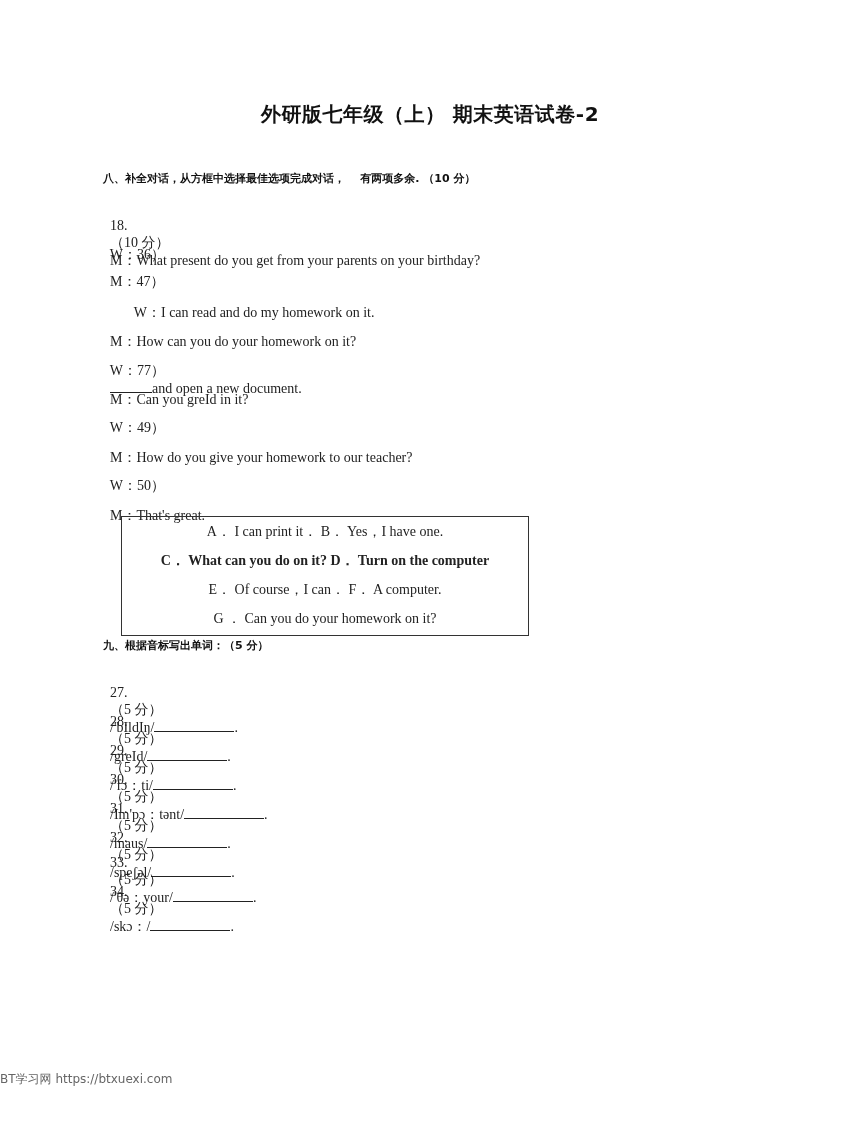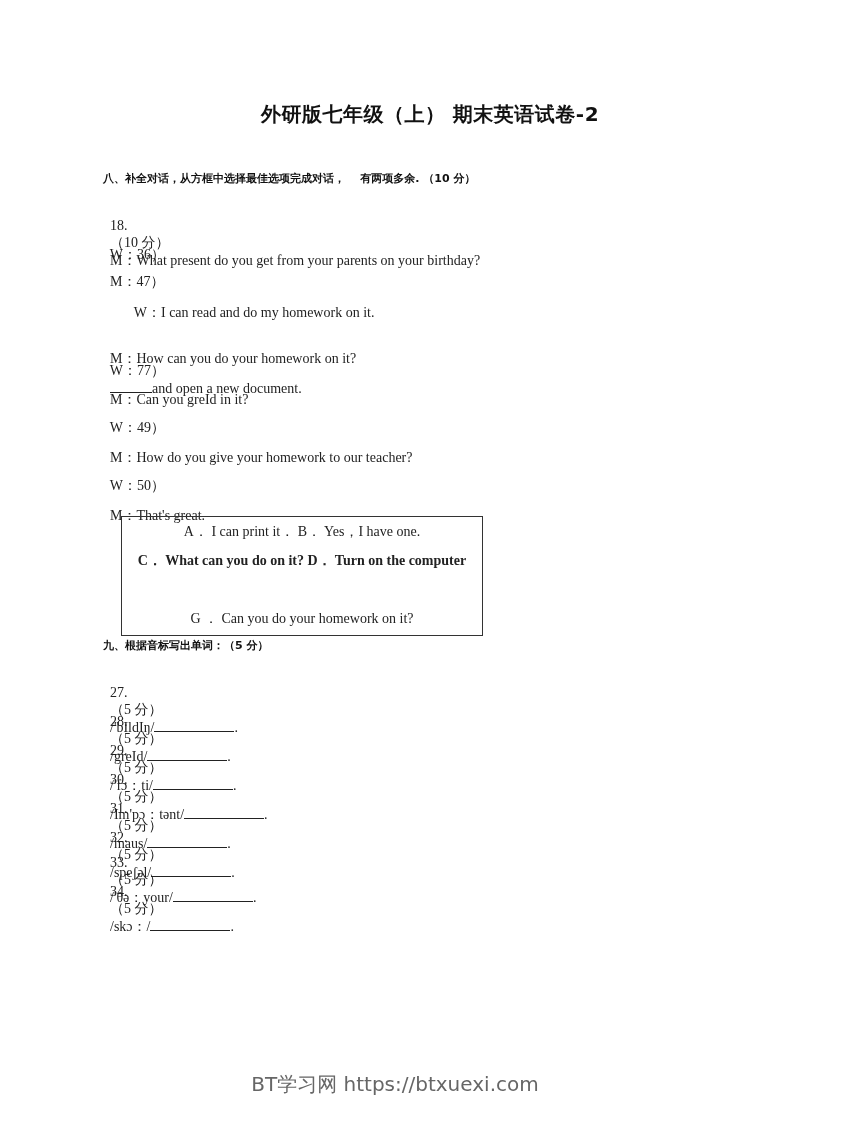--- a/index.html
+++ b/index.html
@@ -46,42 +46,42 @@
     .blank {
       display: inline-block;
       border-bottom: 1px solid #222;
       height: 12px;
       vertical-align: baseline;
     }
     .options-box {
       position: absolute;
       left: 121px;
       top: 516px;
-      width: 362px;
+      width: 408px;
       height: 120px;
       border: 1px solid #333333;
       box-sizing: border-box;
     }
     .option-line {
       position: absolute;
       left: 0;
       width: 100%;
       text-align: center;
       font-size: 14px;
       white-space: pre;
       color: #222222;
     }
     .footer {
       position: absolute;
       left: 0;
       width: 790px;
       top: 1071px;
-      text-align: center;
+      text-align: left;
       font-family: "DejaVu Sans", sans-serif;
-      font-size: 20px;
+      font-size: 12px;
       color: #666666;
     }
   </style>
 </head>
 <body>
 
 <div class="page-title">外研版七年级（上） 期末英语试卷-2</div>
 
 <div class="section-heading" style="top:171px;">八、补全对话，从方框中选择最佳选项完成对话，    有两项多余. （10 分）</div>
 
@@ -93,21 +93,21 @@
 
 <div class="line" style="top:230px;">
   <span>W：</span><span>36）</span>
 </div>
 <div class="line" style="top:257px;">
   <span>M：</span><span>47）</span>
 </div>
 <div class="line" style="top:288px;margin-left:24px;">
   <span>W：</span><span>I can read and do my homework on it.</span>
 </div>
-<div class="line" style="top:334px;">
+<div class="line" style="top:317px;">
   <span>M：</span><span>How can you do your homework on it?</span>
 </div>
 <div class="line" style="top:346px;">
   <span>W：</span><span>77）</span>
   <span class="blank" style="width:42px;"></span><span>and open a new document.</span>
 </div>
 <div class="line" style="top:375px;">
   <span>M：</span><span>Can you greId in it?</span>
 </div>
 <div class="line" style="top:403px;">
@@ -119,20 +119,21 @@
 <div class="line" style="top:461px;">
   <span>W：</span><span>50）</span>
 </div>
 <div class="line" style="top:491px;">
   <span>M：</span><span>That's great.</span>
 </div>
 
 <div class="options-box">
   <div class="option-line" style="top:6px;">A． I can print it． B． Yes，I have one.</div>
   <div class="option-line" style="top:35px;font-weight:bold;">C． What can you do on it? D． Turn on the computer</div>
+  <div class="option-line" style="top:64px;">E． Of course，I can． F． A computer.</div>
   <div class="option-line" style="top:93px;">G ． Can you do your homework on it?</div>
 </div>
 
 <div class="section-heading" style="top:638px;">九、根据音标写出单词：（5 分）</div>
 
 <div class="line" style="top:669px;">
   <span>27.</span>
   <span>（5 分）</span>
   <span>/'bIldIŋ/</span><span class="blank" style="width:80px;"></span><span>.</span>
 </div>

